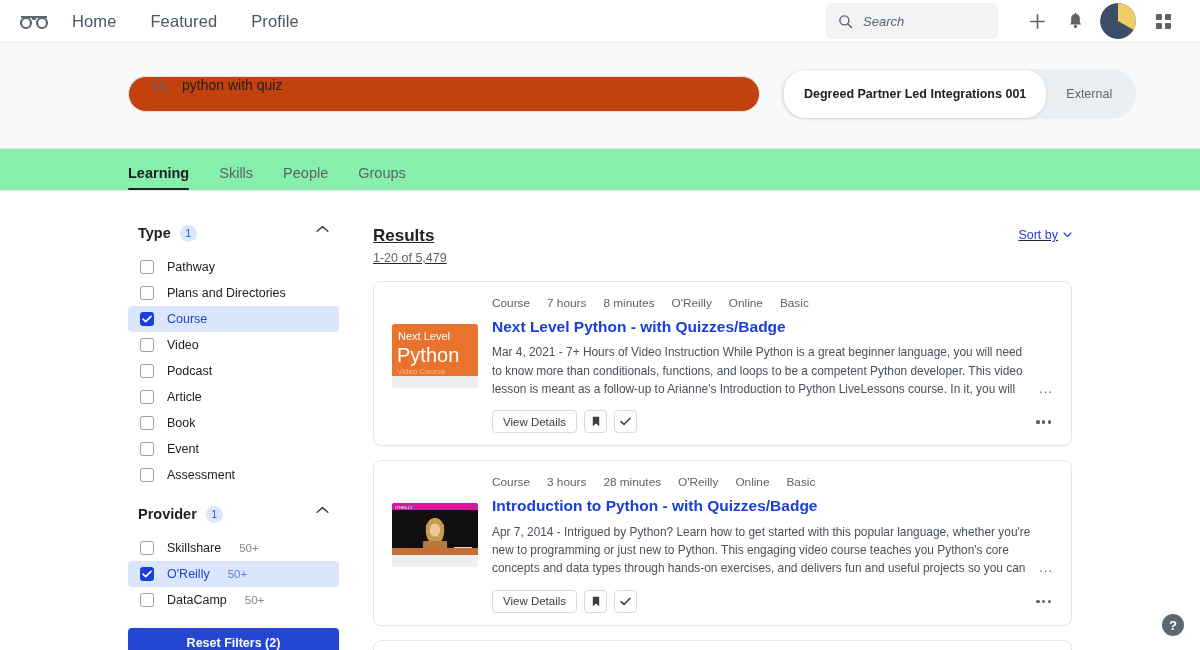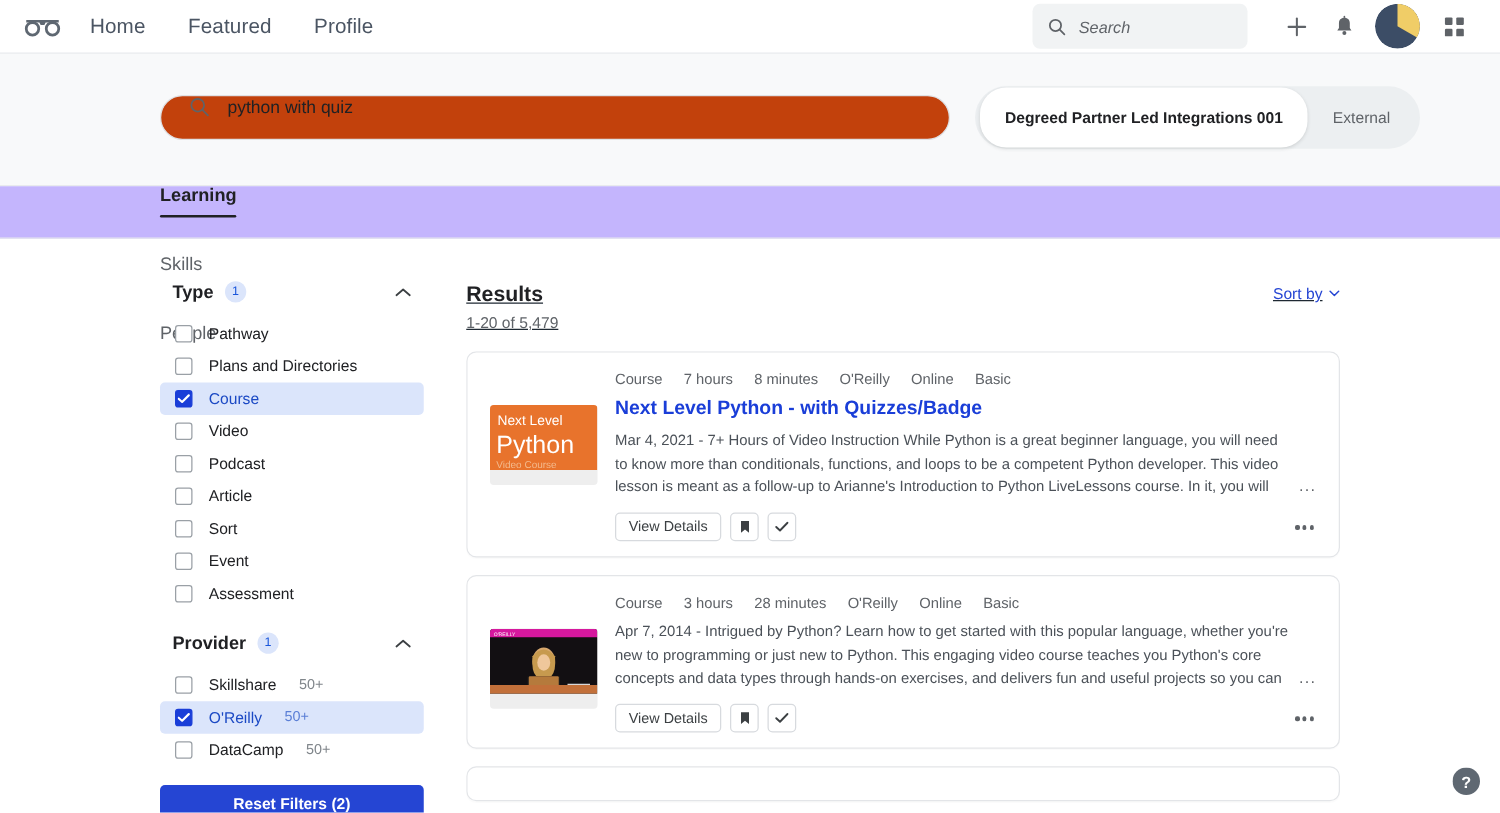--- a/index.html
+++ b/index.html
@@ -117,25 +117,24 @@
     color: #202124;
     font-weight: bold;
     box-shadow: 0 1px 3px rgba(60,64,67,.18);
   }
 
   
   .tabsrow {
     height: 42px;
     padding: 0 128px;
     display: flex;
-    align-items: flex-start;
+    align-items: flex-end;
     gap: 30px;
     border-bottom: 1px solid #e8eaed;
-    background: #c4b5fd;
-    flex-direction: column;
+    background: #86efac;
   }
   .tab {
     font-size: 14.5px;
     color: #5f6368;
     padding-bottom: 9px;
     cursor: pointer;
     position: relative;
     white-space: nowrap;
   }
   .tab.active {
@@ -157,21 +156,21 @@
     padding: 34px 128px 0 128px;
     gap: 34px;
     height: calc(650px - 52px - 106px - 42px);
     position: relative;
   }
 
   
   .sidebar { width: 211px; flex: 0 0 211px; position: relative; }
   .filter-head {
     display: flex;
-    align-items: center;
+    align-items: flex-start;
     gap: 9px;
     padding: 0 10px 0 10px;
     margin-bottom: 12px;
   }
   .filter-title { font-size: 14.5px; font-weight: bold; color: #202124; }
   .filter-count {
     min-width: 17px; height: 17px;
     border-radius: 9px;
     background: #dbe5fb;
     color: #1a56db;
@@ -470,21 +469,21 @@
       <div class="filter-item">
         <span class="cbox"></span>
         <span class="filter-label">Podcast</span>
       </div>
       <div class="filter-item">
         <span class="cbox"></span>
         <span class="filter-label">Article</span>
       </div>
       <div class="filter-item">
         <span class="cbox"></span>
-        <span class="filter-label">Sort</span>
+        <span class="filter-label">Book</span>
       </div>
       <div class="filter-item">
         <span class="cbox"></span>
         <span class="filter-label">Event</span>
       </div>
       <div class="filter-item">
         <span class="cbox"></span>
         <span class="filter-label">Assessment</span>
       </div>
     </div>
@@ -603,20 +602,21 @@
         </div>
         <div class="card-body">
           <div class="meta">
             <span>Course</span>
             <span>3 hours</span>
             <span>28 minutes</span>
             <span>O'Reilly</span>
             <span>Online</span>
             <span>Basic</span>
           </div>
+          <div class="card-title">Introduction to Python - with Quizzes/Badge</div>
           <div class="desc">
             <span>Apr 7, 2014 - Intrigued by Python? Learn how to get started with this popular language, whether you're new to programming or just new to Python. This engaging video course teaches you Python's core concepts and data types through hands-on exercises, and delivers fun and useful projects so you can put everything together. With an</span>
             <span class="desc-dots">...</span>
           </div>
           <div class="card-actions">
             <button class="btn-outline">View Details</button>
             <button class="btn-sq">
               <svg width="8" height="11" viewBox="0 0 8 11">
                   <path d="M0.8 0.8 H7.2 V10.2 L4 7.6 L0.8 10.2 Z" fill="#3c4043"></path>
                 </svg>

